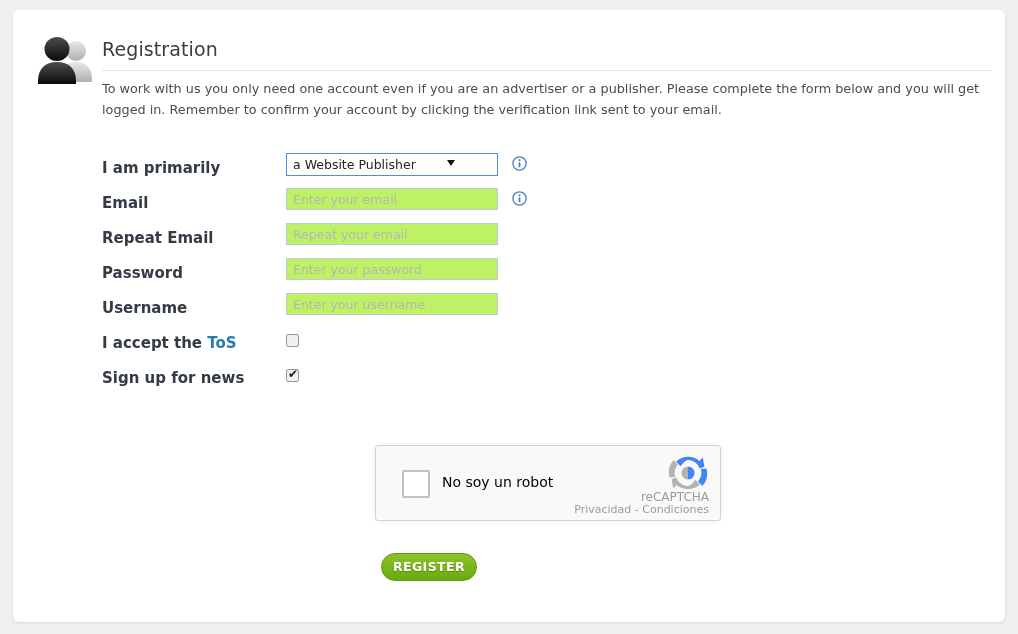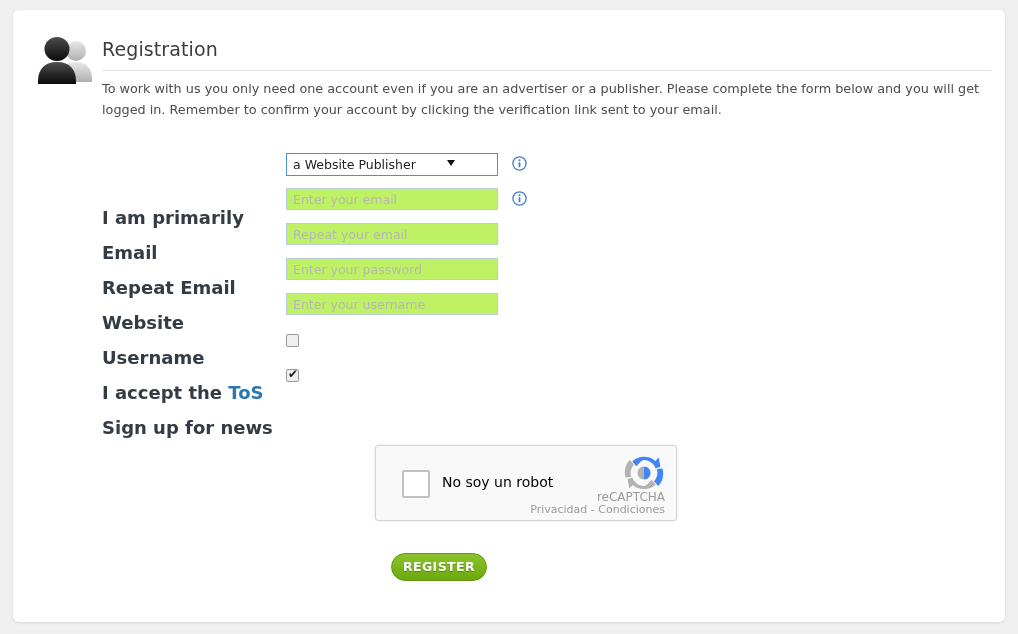--- a/index.html
+++ b/index.html
@@ -79,25 +79,24 @@
     width: 880px;
   }
   .form-row {
     position: relative;
     height: 35px;
   }
   .field-label {
     position: absolute;
     left: 0;
     top: 6px;
-    font-size: 18px;
+    font-size: 15px;
     font-weight: bold;
     color: #333b44;
     white-space: nowrap;
-    margin-top: 48px;
   }
   .field-label a {
     color: #2a7ab0;
     text-decoration: none;
   }
   .field-control {
     position: absolute;
     left: 184px;
     top: 0;
   }
@@ -178,21 +177,21 @@
     font-size: 12px;
     line-height: 14px;
     color: #1c1c1c;
   }
 
   
   .recaptcha {
     position: absolute;
     left: 273px;
     top: 292px;
-    width: 302px;
+    width: 346px;
     height: 76px;
     background: #f9f9f9;
     border: 1px solid #d3d3d3;
     border-radius: 3px;
     box-shadow: 0 0 4px rgba(0,0,0,0.08);
   }
   .rc-check {
     position: absolute;
     left: 26px;
     top: 24px;
@@ -232,21 +231,21 @@
     top: 57px;
     font-size: 11px;
     color: #9b9b9b;
     text-align: right;
     width: 160px;
   }
 
   
   .register-btn {
     position: absolute;
-    left: 289px;
+    left: 279px;
     top: 400px;
     padding: 5px 11px 6px 11px;
     background: #75b617;
     background: linear-gradient(#8cc42a, #6ba80f);
     border: 1px solid #5f9a0d;
     border-radius: 14px;
     color: #ffffff;
     font-size: 12.5px;
     font-weight: bold;
     letter-spacing: 0.4px;
@@ -321,21 +320,21 @@
       </div>
 
       <div class="form-row">
         <div class="field-label">Repeat Email</div>
         <div class="field-control">
           <input class="text-input" type="text" placeholder="Repeat your email" style="">
         </div>
       </div>
 
       <div class="form-row">
-        <div class="field-label">Website</div>
+        <div class="field-label">Password</div>
         <div class="field-control">
           <input class="text-input" type="text" placeholder="Enter your password" style="">
         </div>
       </div>
 
 
       <div class="form-row">
         <div class="field-label">Username</div>
         <div class="field-control">
           <input class="text-input" type="text" placeholder="Enter your username" style="">

